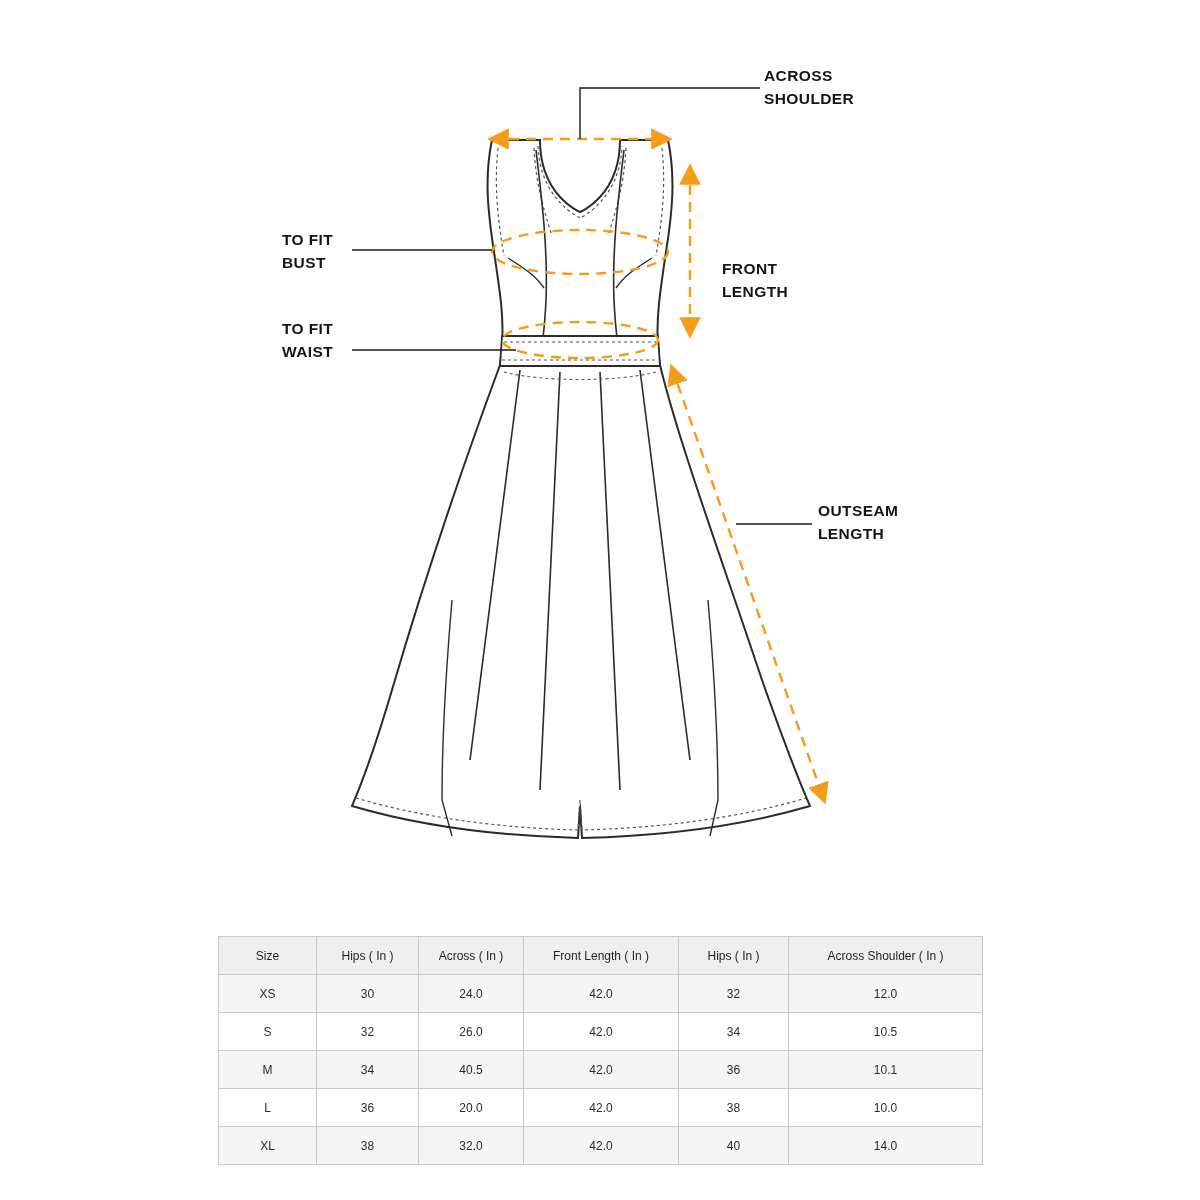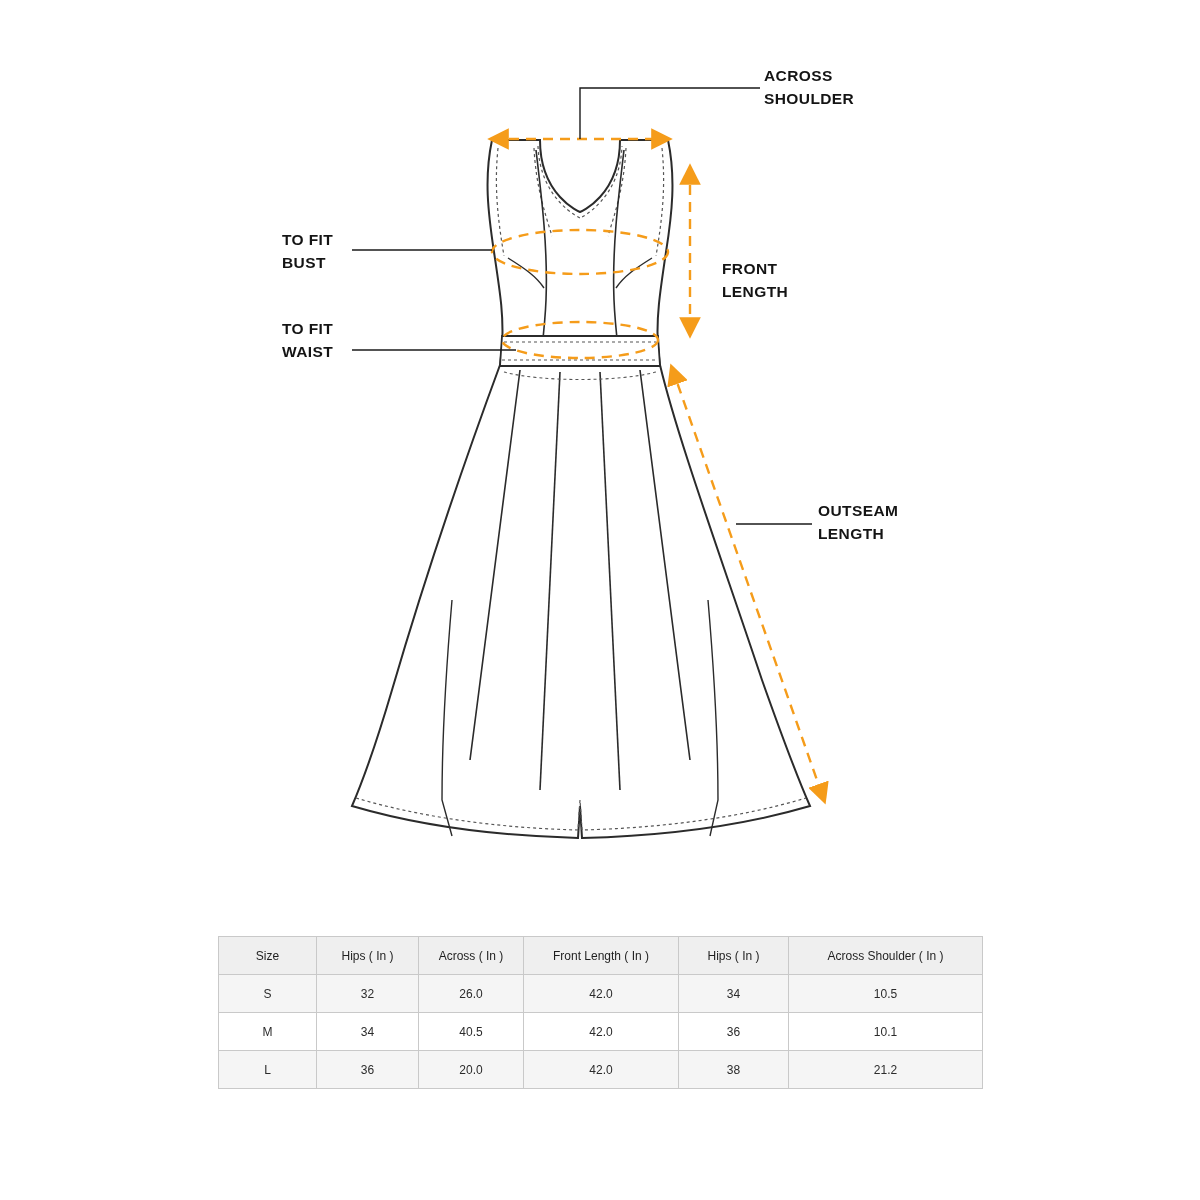--- a/index.html
+++ b/index.html
@@ -204,20 +204,28 @@
         <th>Size</th>
         <th>Hips ( In )</th>
         <th>Across ( In )</th>
         <th>Front Length ( In )</th>
         <th>Hips ( In )</th>
         <th>Across Shoulder ( In )</th>
       </tr>
     </thead>
     <tbody>
       <tr>
+        <td>XS</td>
+        <td>30</td>
+        <td>24.0</td>
+        <td>42.0</td>
+        <td>32</td>
+        <td>12.0</td>
+      </tr>
+      <tr>
         <td>S</td>
         <td>32</td>
         <td>26.0</td>
         <td>42.0</td>
         <td>34</td>
         <td>10.5</td>
       </tr>
       <tr>
         <td>M</td>
         <td>34</td>
@@ -225,17 +233,25 @@
         <td>42.0</td>
         <td>36</td>
         <td>10.1</td>
       </tr>
       <tr>
         <td>L</td>
         <td>36</td>
         <td>20.0</td>
         <td>42.0</td>
         <td>38</td>
-        <td>21.2</td>
+        <td>10.0</td>
+      </tr>
+      <tr>
+        <td>XL</td>
+        <td>38</td>
+        <td>32.0</td>
+        <td>42.0</td>
+        <td>40</td>
+        <td>14.0</td>
       </tr>
     </tbody>
   </table>
 </div>
 
 </body></html>

